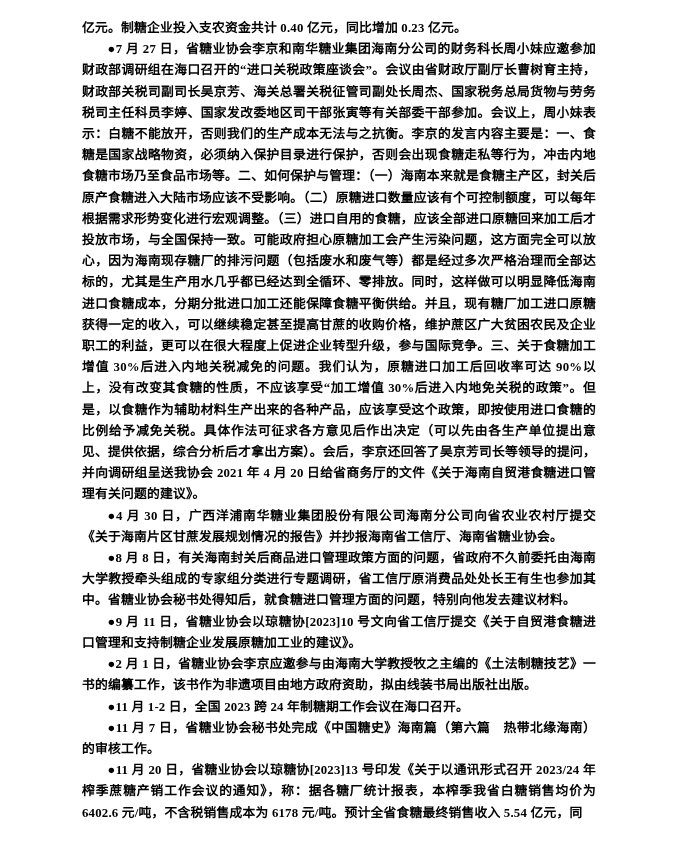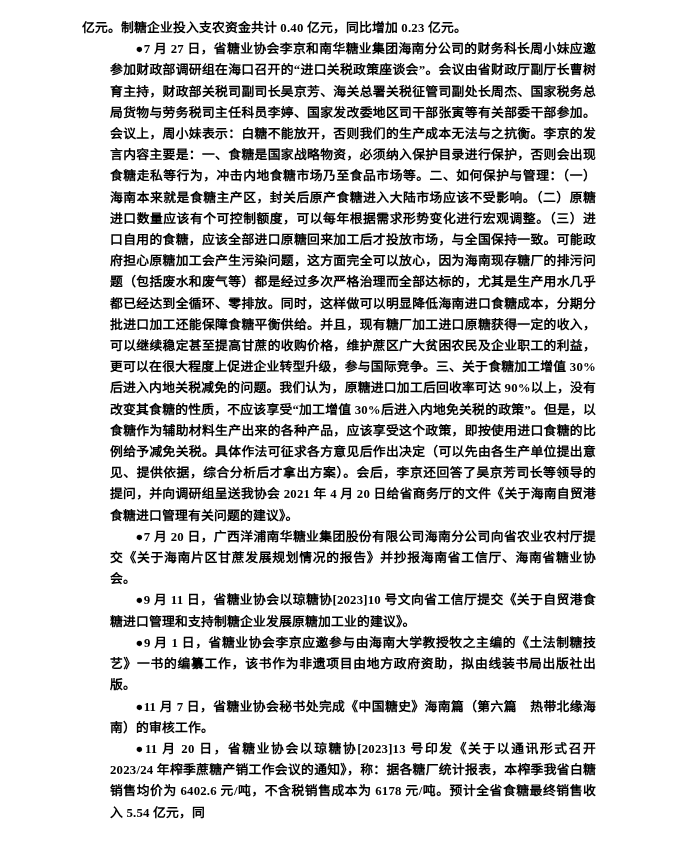--- a/index.html
+++ b/index.html
@@ -23,30 +23,31 @@
     margin: 0;
     padding: 0;
     font-size: 12.8px;
     line-height: 21.2px;
     text-align: justify;
     text-justify: inter-ideograph;
     letter-spacing: 0.2px;
   }
   .page p.entry {
     text-indent: 2em;
-    margin-left: 28px;
   }
   .page p.cont {
     text-indent: 0;
   }
 </style>
 </head>
 <body>
 
 <div class="page">
   <p class="cont">亿元。制糖企业投入支农资金共计 0.40 亿元，同比增加 0.23 亿元。</p>
   <p class="entry">●7 月 27 日，省糖业协会李京和南华糖业集团海南分公司的财务科长周小妹应邀参加财政部调研组在海口召开的“进口关税政策座谈会”。会议由省财政厅副厅长曹树育主持，财政部关税司副司长吴京芳、海关总署关税征管司副处长周杰、国家税务总局货物与劳务税司主任科员李婷、国家发改委地区司干部张寅等有关部委干部参加。会议上，周小妹表示：白糖不能放开，否则我们的生产成本无法与之抗衡。李京的发言内容主要是：一、食糖是国家战略物资，必须纳入保护目录进行保护，否则会出现食糖走私等行为，冲击内地食糖市场乃至食品市场等。二、如何保护与管理：（一）海南本来就是食糖主产区，封关后原产食糖进入大陆市场应该不受影响。（二）原糖进口数量应该有个可控制额度，可以每年根据需求形势变化进行宏观调整。（三）进口自用的食糖，应该全部进口原糖回来加工后才投放市场，与全国保持一致。可能政府担心原糖加工会产生污染问题，这方面完全可以放心，因为海南现存糖厂的排污问题（包括废水和废气等）都是经过多次严格治理而全部达标的，尤其是生产用水几乎都已经达到全循环、零排放。同时，这样做可以明显降低海南进口食糖成本，分期分批进口加工还能保障食糖平衡供给。并且，现有糖厂加工进口原糖获得一定的收入，可以继续稳定甚至提高甘蔗的收购价格，维护蔗区广大贫困农民及企业职工的利益，更可以在很大程度上促进企业转型升级，参与国际竞争。三、关于食糖加工增值 30%后进入内地关税减免的问题。我们认为，原糖进口加工后回收率可达 90%以上，没有改变其食糖的性质，不应该享受“加工增值 30%后进入内地免关税的政策”。但是，以食糖作为辅助材料生产出来的各种产品，应该享受这个政策，即按使用进口食糖的比例给予减免关税。具体作法可征求各方意见后作出决定（可以先由各生产单位提出意见、提供依据，综合分析后才拿出方案）。会后，李京还回答了吴京芳司长等领导的提问，并向调研组呈送我协会 2021 年 4 月 20 日给省商务厅的文件《关于海南自贸港食糖进口管理有关问题的建议》。</p>
-  <p class="entry">●7 月 20 日，广西洋浦南华糖业集团股份有限公司海南分公司向省农业农村厅提交《关于海南片区甘蔗发展规划情况的报告》并抄报海南省工信厅、海南省糖业协会。</p>
+  <p class="entry">●4 月 30 日，广西洋浦南华糖业集团股份有限公司海南分公司向省农业农村厅提交《关于海南片区甘蔗发展规划情况的报告》并抄报海南省工信厅、海南省糖业协会。</p>
+  <p class="entry">●8 月 8 日，有关海南封关后商品进口管理政策方面的问题，省政府不久前委托由海南大学教授牵头组成的专家组分类进行专题调研，省工信厅原消费品处处长王有生也参加其中。省糖业协会秘书处得知后，就食糖进口管理方面的问题，特别向他发去建议材料。</p>
   <p class="entry">●9 月 11 日，省糖业协会以琼糖协[2023]10 号文向省工信厅提交《关于自贸港食糖进口管理和支持制糖企业发展原糖加工业的建议》。</p>
-  <p class="entry">●9 月 1 日，省糖业协会李京应邀参与由海南大学教授牧之主编的《土法制糖技艺》一书的编纂工作，该书作为非遗项目由地方政府资助，拟由线装书局出版社出版。</p>
+  <p class="entry">●2 月 1 日，省糖业协会李京应邀参与由海南大学教授牧之主编的《土法制糖技艺》一书的编纂工作，该书作为非遗项目由地方政府资助，拟由线装书局出版社出版。</p>
+  <p class="entry">●11 月 1-2 日，全国 2023 跨 24 年制糖期工作会议在海口召开。</p>
   <p class="entry">●11 月 7 日，省糖业协会秘书处完成《中国糖史》海南篇（第六篇　热带北缘海南）的审核工作。</p>
   <p class="entry">●11 月 20 日，省糖业协会以琼糖协[2023]13 号印发《关于以通讯形式召开 2023/24 年榨季蔗糖产销工作会议的通知》，称：据各糖厂统计报表，本榨季我省白糖销售均价为 6402.6 元/吨，不含税销售成本为 6178 元/吨。预计全省食糖最终销售收入 5.54 亿元，同</p>
 </div>
 
 </body></html>

